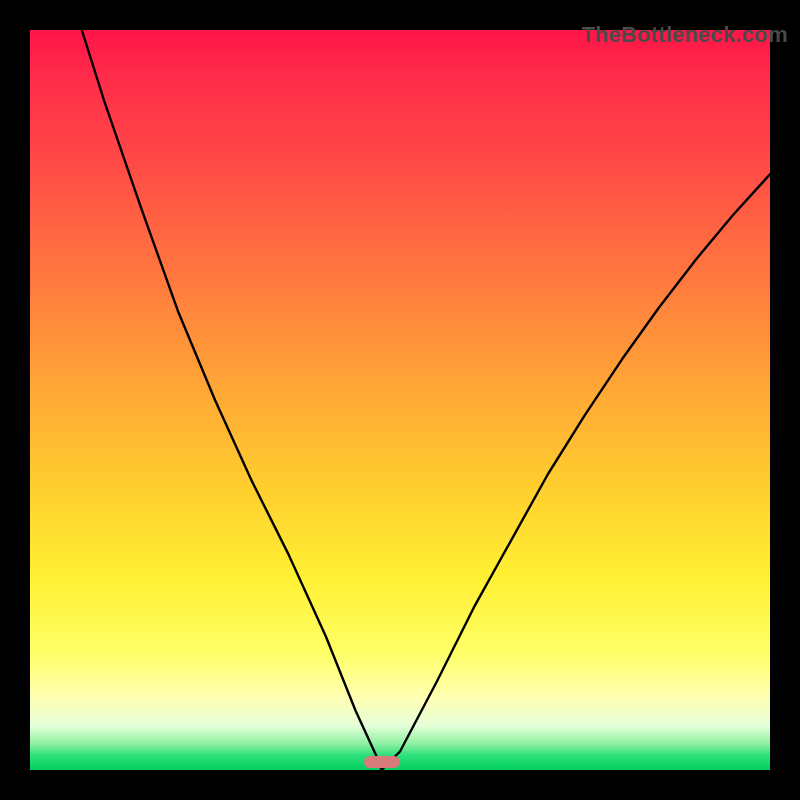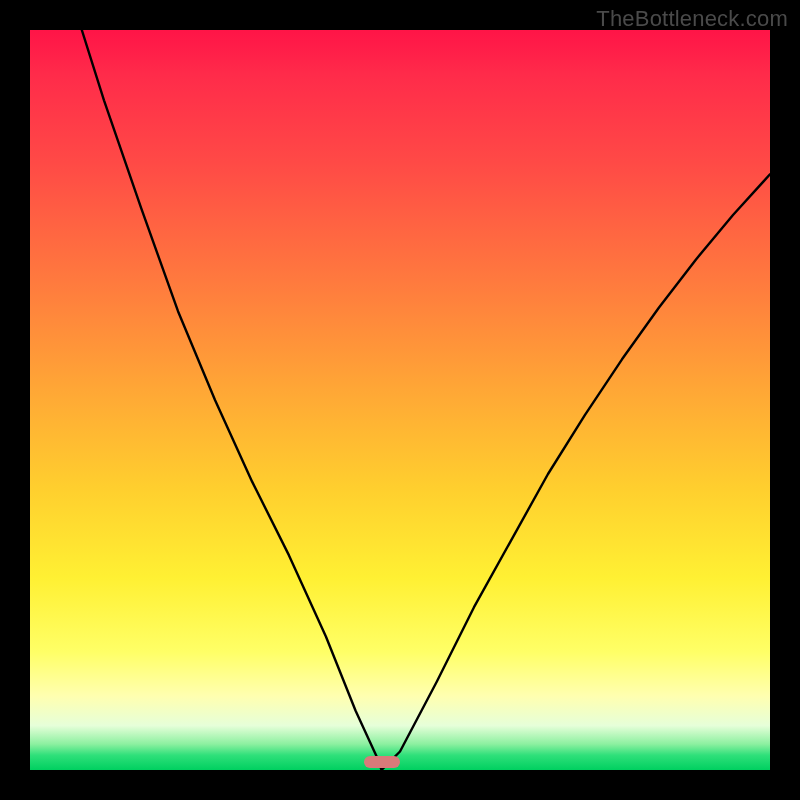--- a/index.html
+++ b/index.html
@@ -6,25 +6,25 @@
   body {
     width: 800px;
     height: 800px;
     background: #000;
     position: relative;
     overflow: hidden;
     font-family: Arial, Helvetica, sans-serif;
   }
   .watermark {
     position: absolute;
-    top: 6px;
+    top: 22px;
     right: 12px;
     color: #4a4a4a;
     font-size: 22px;
-    font-weight: normal;
+    font-weight: bold;
     letter-spacing: 0.2px;
     z-index: 10;
   }
   .plot-area {
     position: absolute;
     left: 30px;
     top: 30px;
     width: 740px;
     height: 740px;
     

